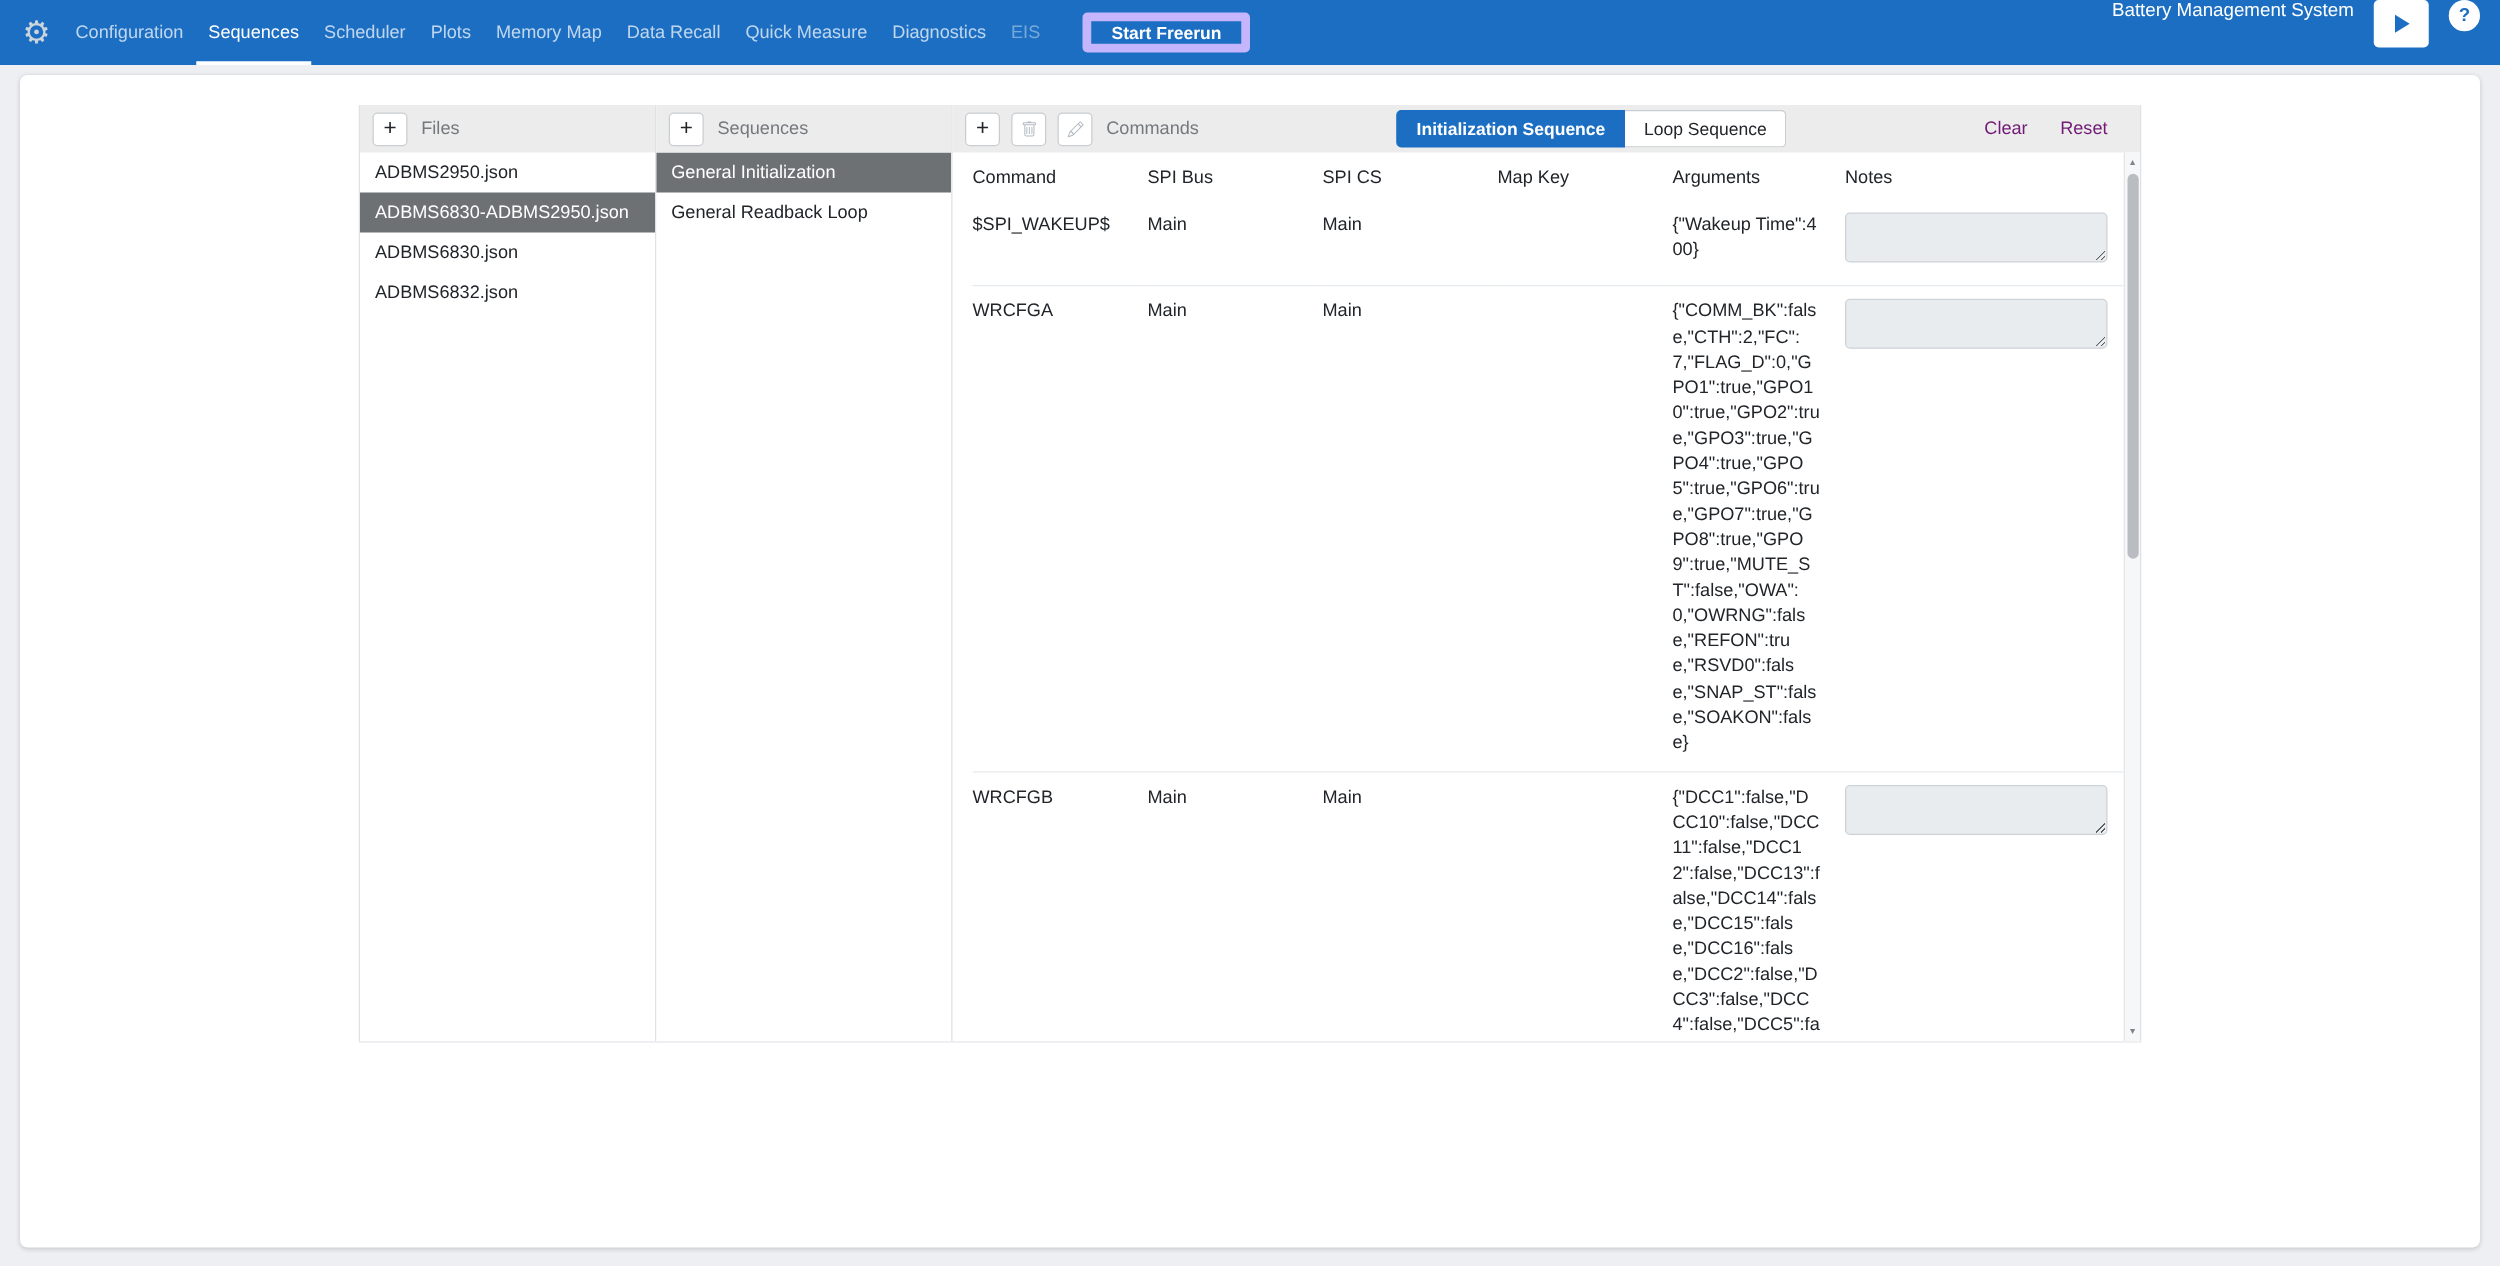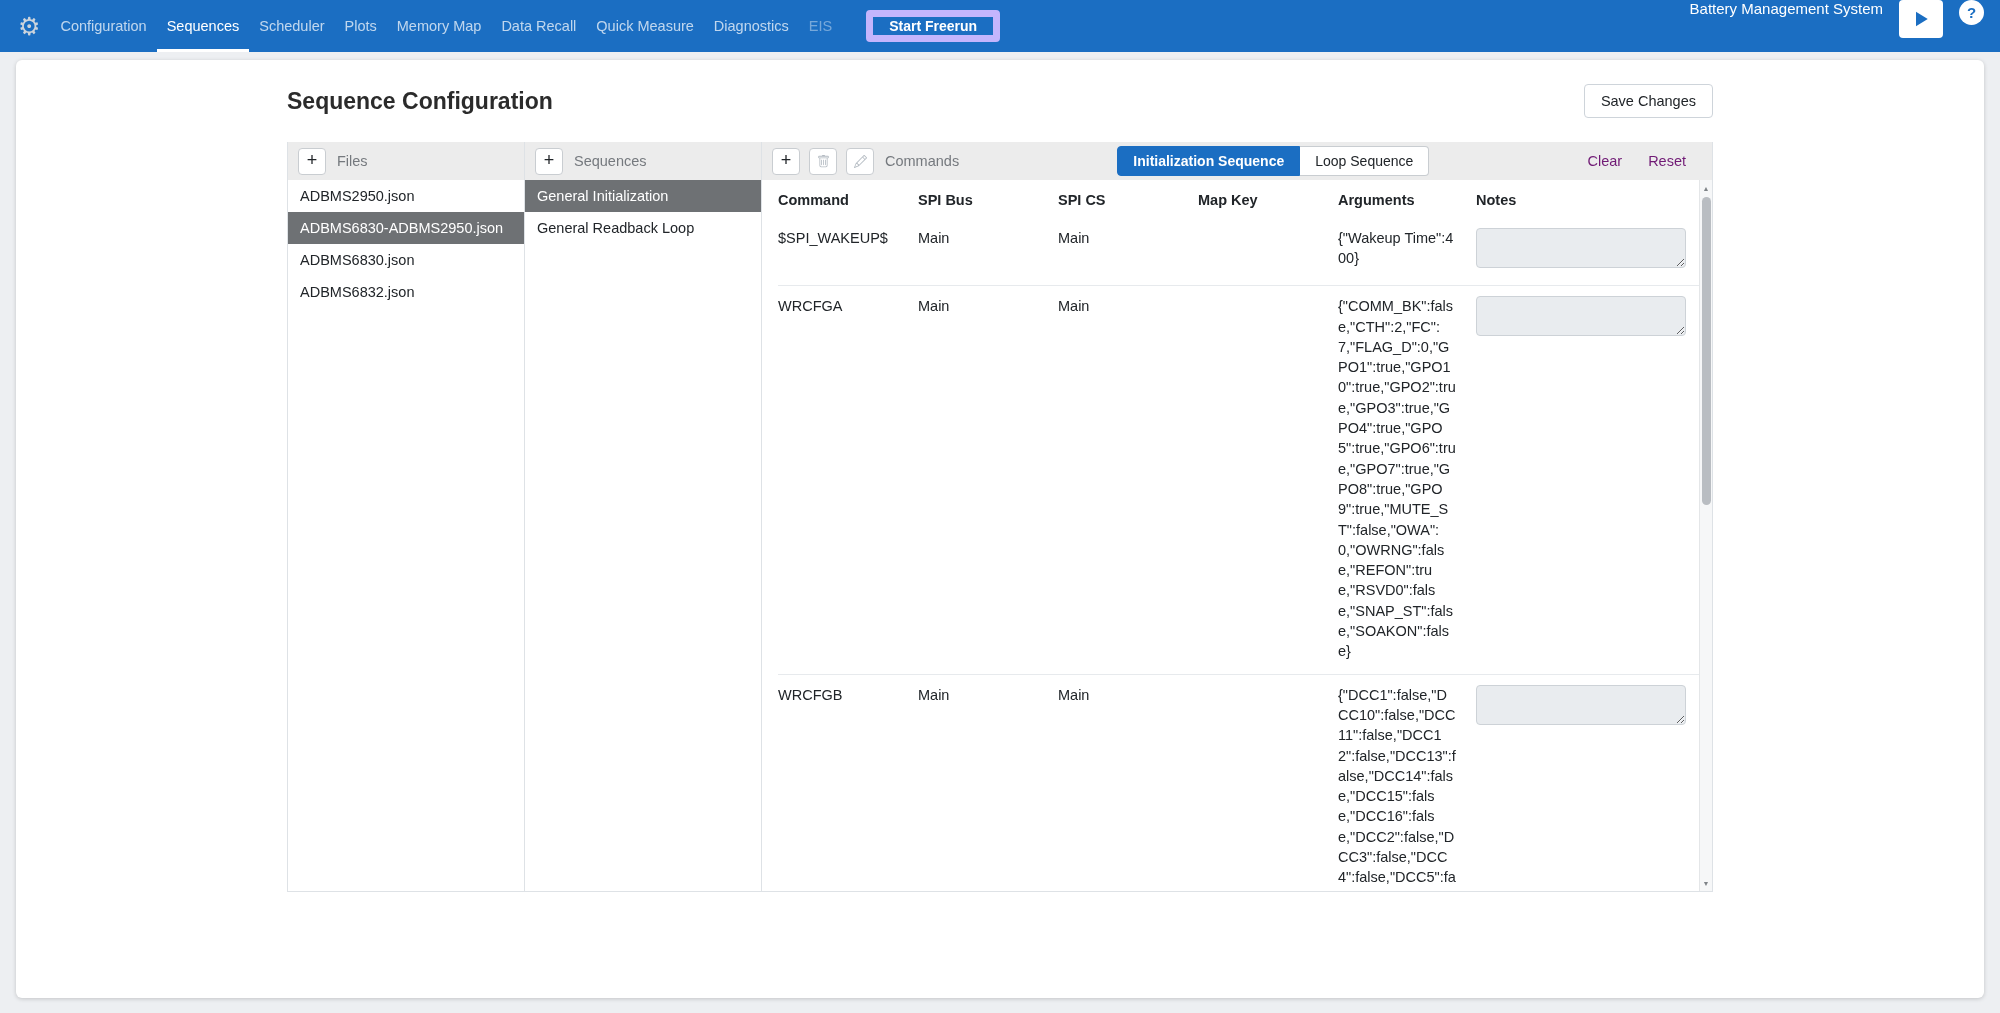--- a/index.html
+++ b/index.html
@@ -111,21 +111,21 @@
     border-color:var(--navbar-blue,#1b6ec2);
     color:#fff; font-weight:700;
   }
   .header-links { display:flex; gap:26px; margin-right:16px; flex:0 0 auto; }
   .header-links a { color:#701a75; font-size:14.5px; text-decoration:none; }
 
   
   .cmds-body { flex:1; display:flex; min-height:0; }
   .table-wrap { flex:1; min-width:0; overflow:hidden; padding-left:16px; }
   table { width:100%; border-collapse:collapse; table-layout:fixed; }
-  th { text-align:left; font-size:14.5px; font-weight:700; padding:12px 14px 10px 0; }
+  th { text-align:left; font-size:14.5px; font-weight:400; padding:12px 14px 10px 0; }
   th:nth-child(1){ width:140px; }
   th:nth-child(2){ width:140px; }
   th:nth-child(3){ width:140px; }
   th:nth-child(4){ width:140px; }
   th:nth-child(5){ width:138px; }
   td {
     vertical-align:top; font-size:14.5px; line-height:1.4;
     padding:10px 14px 12px 0;
     border-bottom:1px solid #e7eaed;
   }
@@ -176,24 +176,20 @@
     </button>
     <button class="help-btn">
       <span>?</span>
     </button>
   </div>
 </nav>
 
 <main class="card">
   <div class="content">
 
-    <div class="page-header">
-      <h1 class="page-title">Sequence Configuration</h1>
-      <button class="save-btn">Save Changes</button>
-    </div>
 
     <div class="panels">
 
       <section class="panel panel-files">
         <div class="panel-header">
           <button class="icon-btn">
             <span class="plus">+</span>
           </button>
           <span class="panel-label">Files</span>
         </div>

